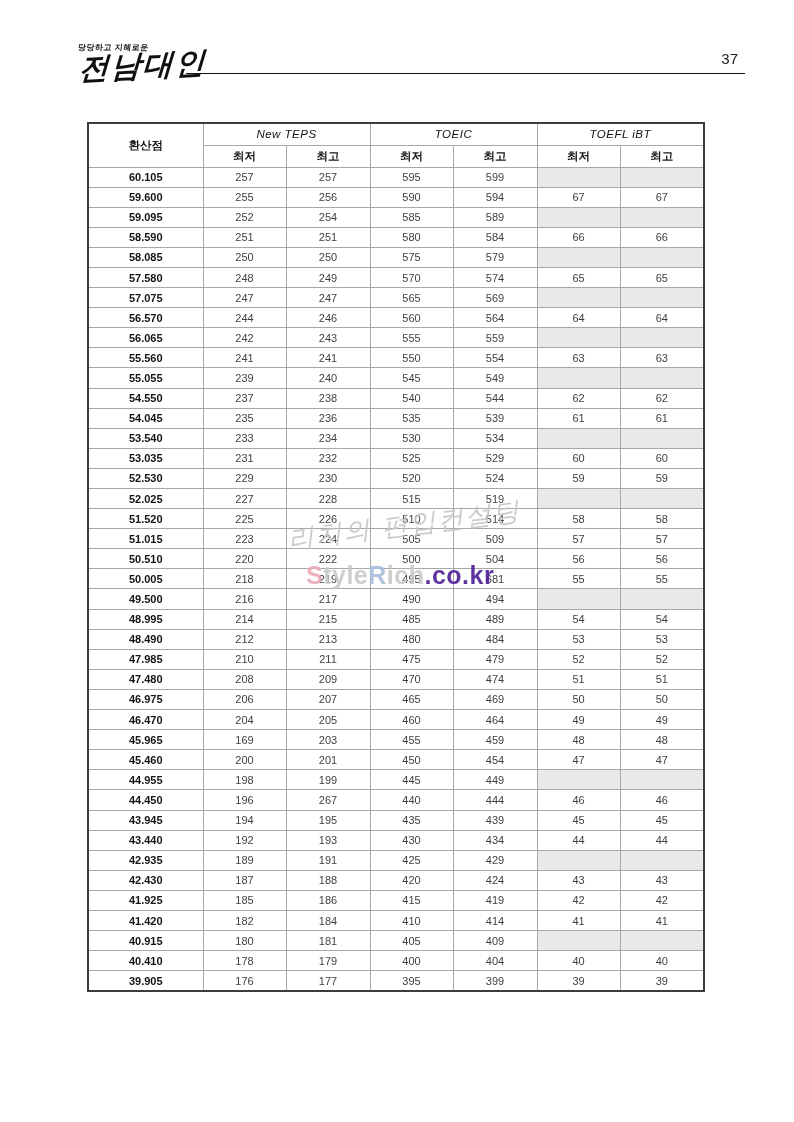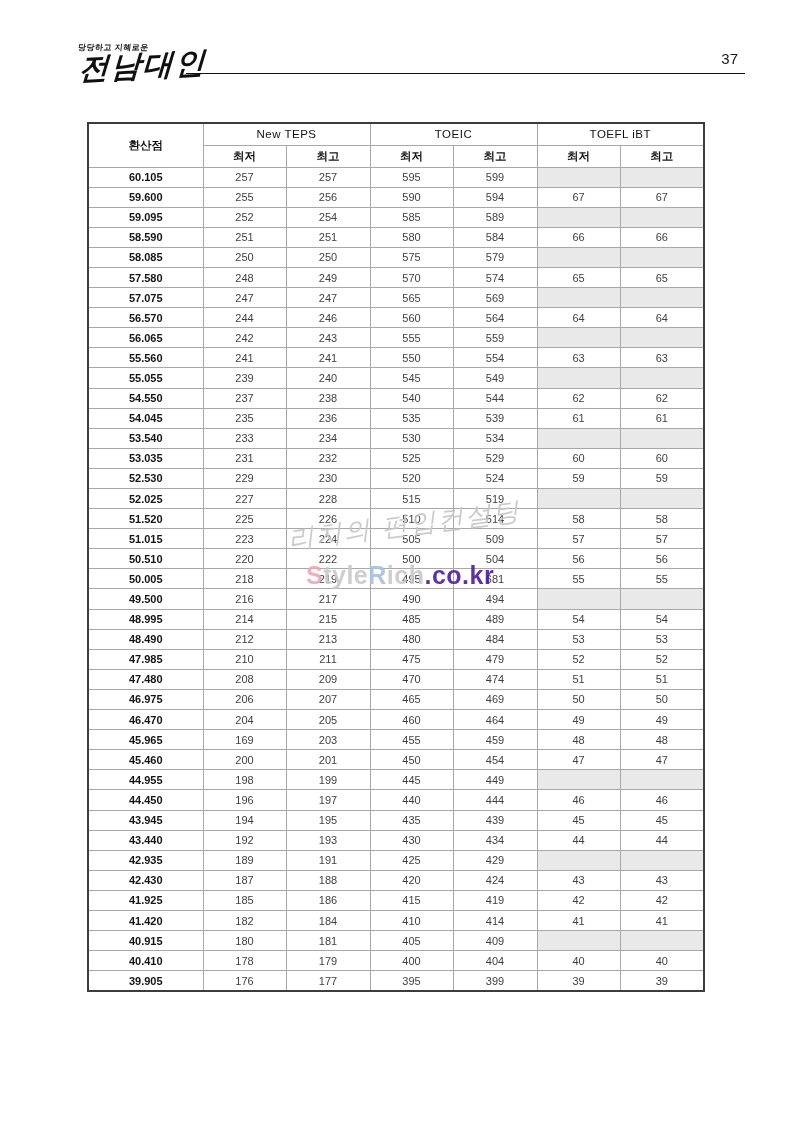--- a/index.html
+++ b/index.html
@@ -35,21 +35,21 @@
   .score-table {
     position:absolute; left:87px; top:122px; width:616px;
     border-collapse:collapse; table-layout:fixed;
     border:2px solid #3c3c3c;
   }
   .score-table th, .score-table td {
     border:1px solid #a8a8a8;
     text-align:center; vertical-align:middle; padding:0;
   }
   .score-table thead th { height:22px; font-size:11.5px; color:#111; }
-  .score-table th.group { font-weight:normal; letter-spacing:0.5px; }
+  .score-table th.group { font-weight:normal; letter-spacing:0.5px;font-style:italic; }
   .score-table th.corner { font-weight:bold; }
   .score-table th.sub { font-weight:bold;margin-left:24px; }
   .score-table tbody td {
     height:20.1px; font-size:11px; color:#3f3f3f;
     font-family:"Liberation Sans", sans-serif;
   }
   .score-table tbody td.first { font-weight:bold; color:#141414; }
   .score-table tbody td.empty { background:#e9e9e9; }
 
   
@@ -385,21 +385,21 @@
           <td>198</td>
           <td>199</td>
           <td>445</td>
           <td>449</td>
           <td class="empty"></td>
           <td class="empty"></td>
         </tr>
         <tr>
           <td class="first">44.450</td>
           <td>196</td>
-          <td>197</td>
+          <td>267</td>
           <td>440</td>
           <td>444</td>
           <td>46</td>
           <td>46</td>
         </tr>
         <tr>
           <td class="first">43.945</td>
           <td>194</td>
           <td>195</td>
           <td>435</td>

